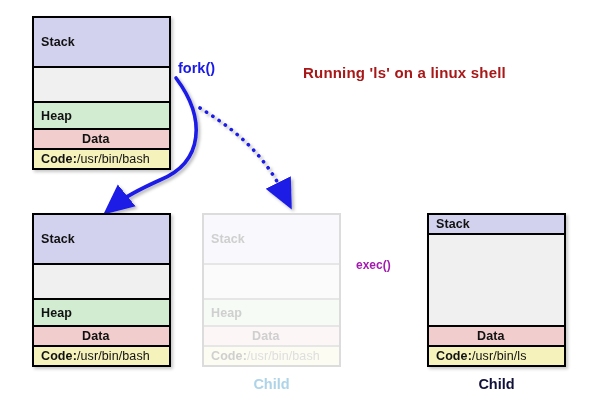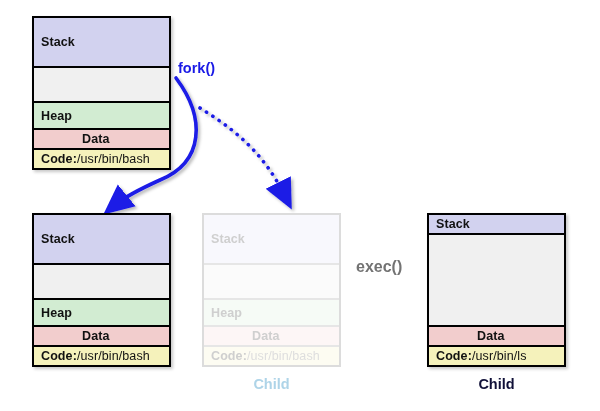--- a/index.html
+++ b/index.html
@@ -85,21 +85,21 @@
     white-space: nowrap;
   }
 
   
   .flabel {
     position: absolute;
     white-space: nowrap;
     font-weight: bold;
   }
   .flabel.fork  { font-size: 14.5px; color: #1a1ae6; }
-  .flabel.exec  { font-size: 16px; color: #737373; }
+  .flabel.exec  { font-size: 12px; color: #a21caf; }
   .flabel.title { font-size: 15px;   color: #a81818; letter-spacing: 0.2px; }
 
   svg.arrows {
     position: absolute;
     left: 0; top: 0;
     width: 600px;
     height: 411px;
     pointer-events: none;
     overflow: visible;
   }
@@ -131,20 +131,21 @@
 
     <g filter="url(#softshadow)">
       <path d="M200,108 C232,128 262,150 285,196" fill="none" stroke="#1a1ae6" stroke-width="3.6" stroke-linecap="round" stroke-dasharray="0.2 7.4" marker-end="url(#ah-blue-d)"></path>
     </g>
 
     <g filter="url(#softshadow)">
       <path d="M350,290 L424,290" fill="none" stroke="#cc0000" stroke-width="3.4" stroke-linecap="butt" marker-end="url(#ah-red)"></path>
     </g>
   </svg>
 
+  <div class="flabel title" style="left:303px; top:64px;">Running 'ls' on a linux shell</div>
 
   <div class="flabel fork" style="left:178px; top:60px;">fork()</div>
   <div class="flabel exec" style="left:356px; top:258px;">exec()</div>
 
   <div class="membox" id="box-shell" style="left:32px; top:16px; width:139px; height:154px;">
     <div class="band stack" style="height:50px;">
       <span>Stack</span>
     </div>
     <div class="band gap" style="height:35px;">
       <span></span>

